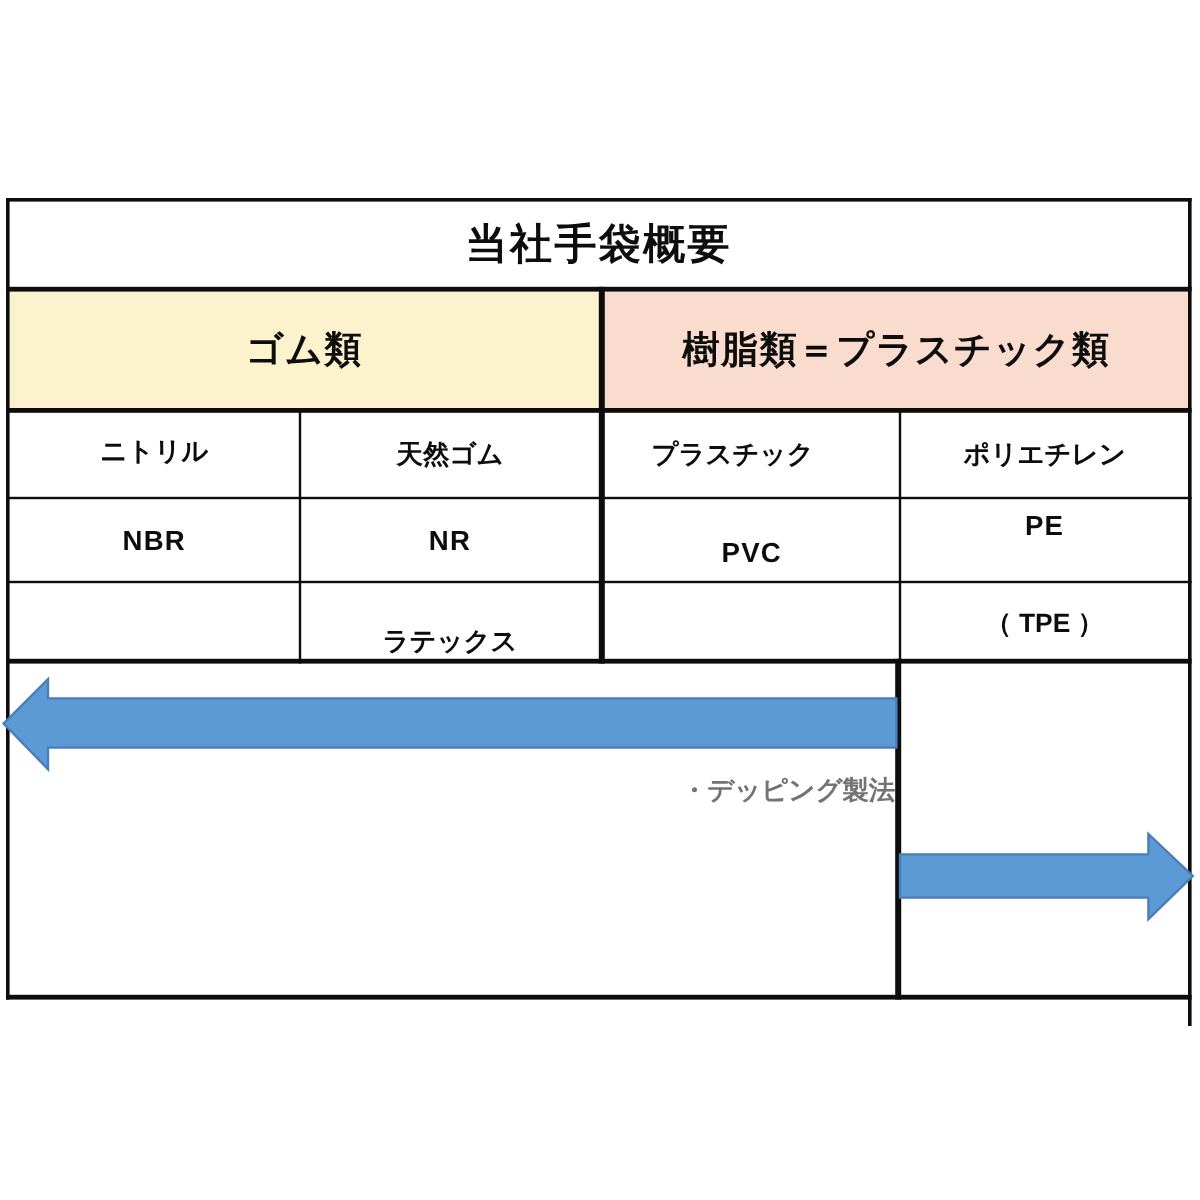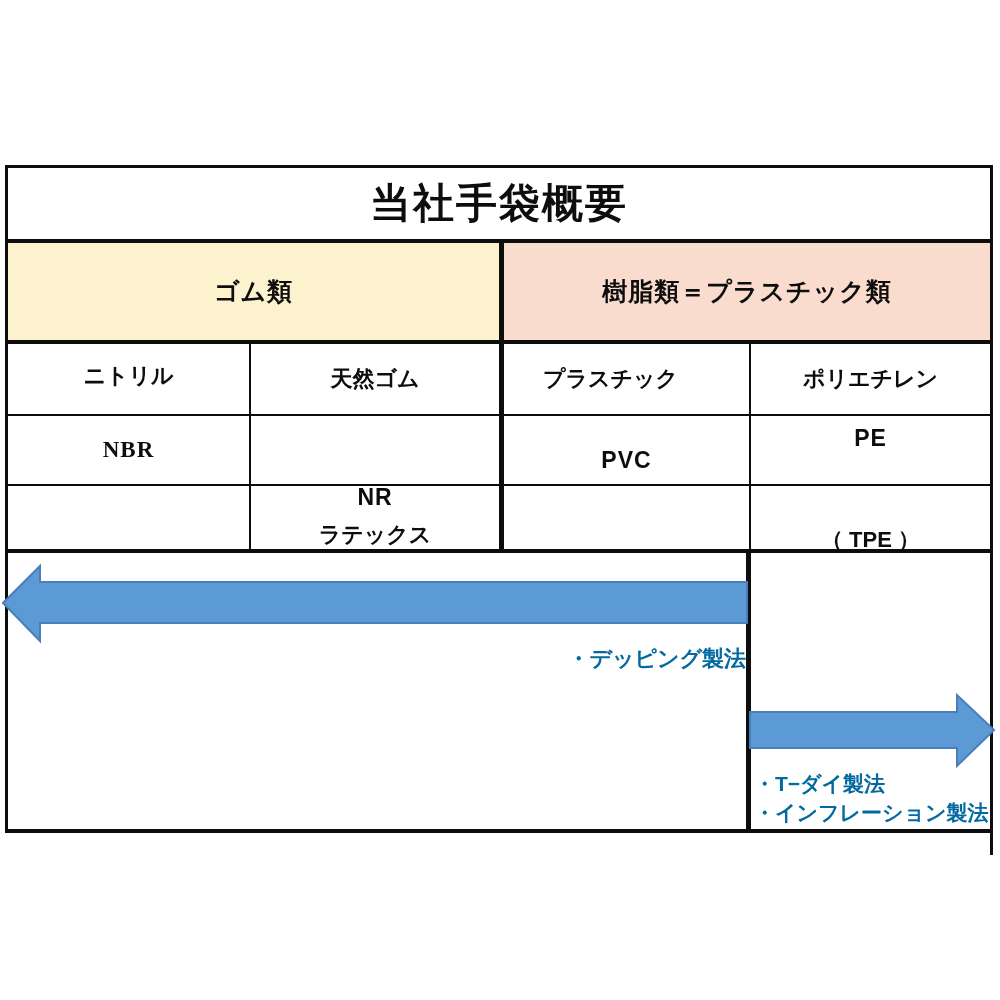--- a/index.html
+++ b/index.html
@@ -6,26 +6,26 @@
   .canvas{
     position:relative;width:1000px;height:1000px;background:#ffffff;overflow:hidden;
     font-family:"Liberation Sans","DejaVu Sans",sans-serif;color:#0d0d0d;
   }
   .line{position:absolute;background:#0d0d0d;}
   .bg{position:absolute;}
   .cell{
     position:absolute;display:flex;align-items:center;justify-content:center;
     font-weight:bold;white-space:nowrap;
   }
-  .title-cell{font-size:41px;letter-spacing:2px;}
-  .group-cell{font-size:25px;letter-spacing:1px;}
+  .title-cell{font-size:35px;letter-spacing:2px;}
+  .group-cell{font-size:31px;letter-spacing:1px;}
   .mat-cell{font-size:22px;}
   .code-cell{font-size:23px;letter-spacing:1px;}
   .method-label{
-    position:absolute;font-weight:bold;color:#0369a1;white-space:nowrap;
+    position:absolute;font-weight:bold;color:#737373;white-space:nowrap;
   }
   .dipping-label{font-size:22px;text-align:right;}
   .bottom-methods{font-size:21px;line-height:29px;text-align:left;}
   .arrow-svg{position:absolute;display:block;}
   .arrow-poly{fill:#5b9ad5;stroke:#4a7ebb;stroke-width:2;stroke-linejoin:miter;}
 </style>
 </head>
 <body>
 
 <div class="canvas">
@@ -52,38 +52,34 @@
   <div class="cell title-cell" style="left:8px;top:167px;width:982px;height:72px;">当社手袋概要</div>
 
   <div class="cell group-cell" style="left:8px;top:243px;width:491px;height:97px;">ゴム類</div>
   <div class="cell group-cell" style="left:504px;top:243px;width:486px;height:97px;">樹脂類＝プラスチック類</div>
 
   <div class="cell mat-cell" style="left:8px;top:344px;width:241px;height:64px;">ニトリル</div>
   <div class="cell mat-cell" style="left:251px;top:344px;width:248px;height:70px;">天然ゴム</div>
   <div class="cell mat-cell" style="left:488px;top:344px;width:245px;height:70px;">プラスチック</div>
   <div class="cell mat-cell" style="left:751px;top:344px;width:239px;height:70px;">ポリエチレン</div>
 
-  <div class="cell code-cell" style="left:8px;top:416px;width:241px;height:68px;font-family:Liberation Serif, serif;">NBR</div>
-  <div class="cell code-cell" style="left:251px;top:416px;width:248px;height:68px;margin-top:47px;">NR</div>
+  <div class="cell code-cell" style="left:8px;top:416px;width:241px;height:68px;">NBR</div>
+  <div class="cell code-cell" style="left:251px;top:416px;width:248px;height:68px;">NR</div>
   <div class="cell code-cell" style="left:504px;top:416px;width:245px;height:88px;">PVC</div>
   <div class="cell code-cell" style="left:751px;top:404px;width:239px;height:68px;">PE</div>
 
   <div class="cell mat-cell" style="left:8px;top:486px;width:241px;height:63px;"></div>
   <div class="cell mat-cell" style="left:251px;top:503px;width:248px;height:63px;border-radius:28px;">ラテックス</div>
   <div class="cell mat-cell" style="left:504px;top:486px;width:245px;height:63px;"></div>
-  <div class="cell mat-cell" style="left:751px;top:502px;width:239px;height:76px;">（ TPE ）</div>
+  <div class="cell mat-cell" style="left:751px;top:482px;width:239px;height:76px;">（ TPE ）</div>
 
   <svg class="arrow-svg" style="left:0px;top:560px;" width="752" height="90" viewBox="0 0 752 90">
     <polygon class="arrow-poly" points="3,43 40,6 40,22 747,22 747,63 40,63 40,81" fill="#5B9AD5"></polygon>
   </svg>
 
   <div class="method-label dipping-label" style="left:350px;top:644px;width:396px;height:28px;">・デッピング製法</div>
 
   <svg class="arrow-svg" style="left:748px;top:690px;" width="252" height="82" viewBox="0 0 252 82">
     <polygon class="arrow-poly" points="2,22 209,22 209,5 246,40 209,76 209,58 2,58" fill="#5B9AD5"></polygon>
   </svg>
 
-  <div class="method-label bottom-methods" style="left:754px;top:769px;width:234px;">
-    <div>・T−ダイ製法</div>
-    <div>・インフレーション製法</div>
-  </div>
 
 </div>
 
 </body></html>

